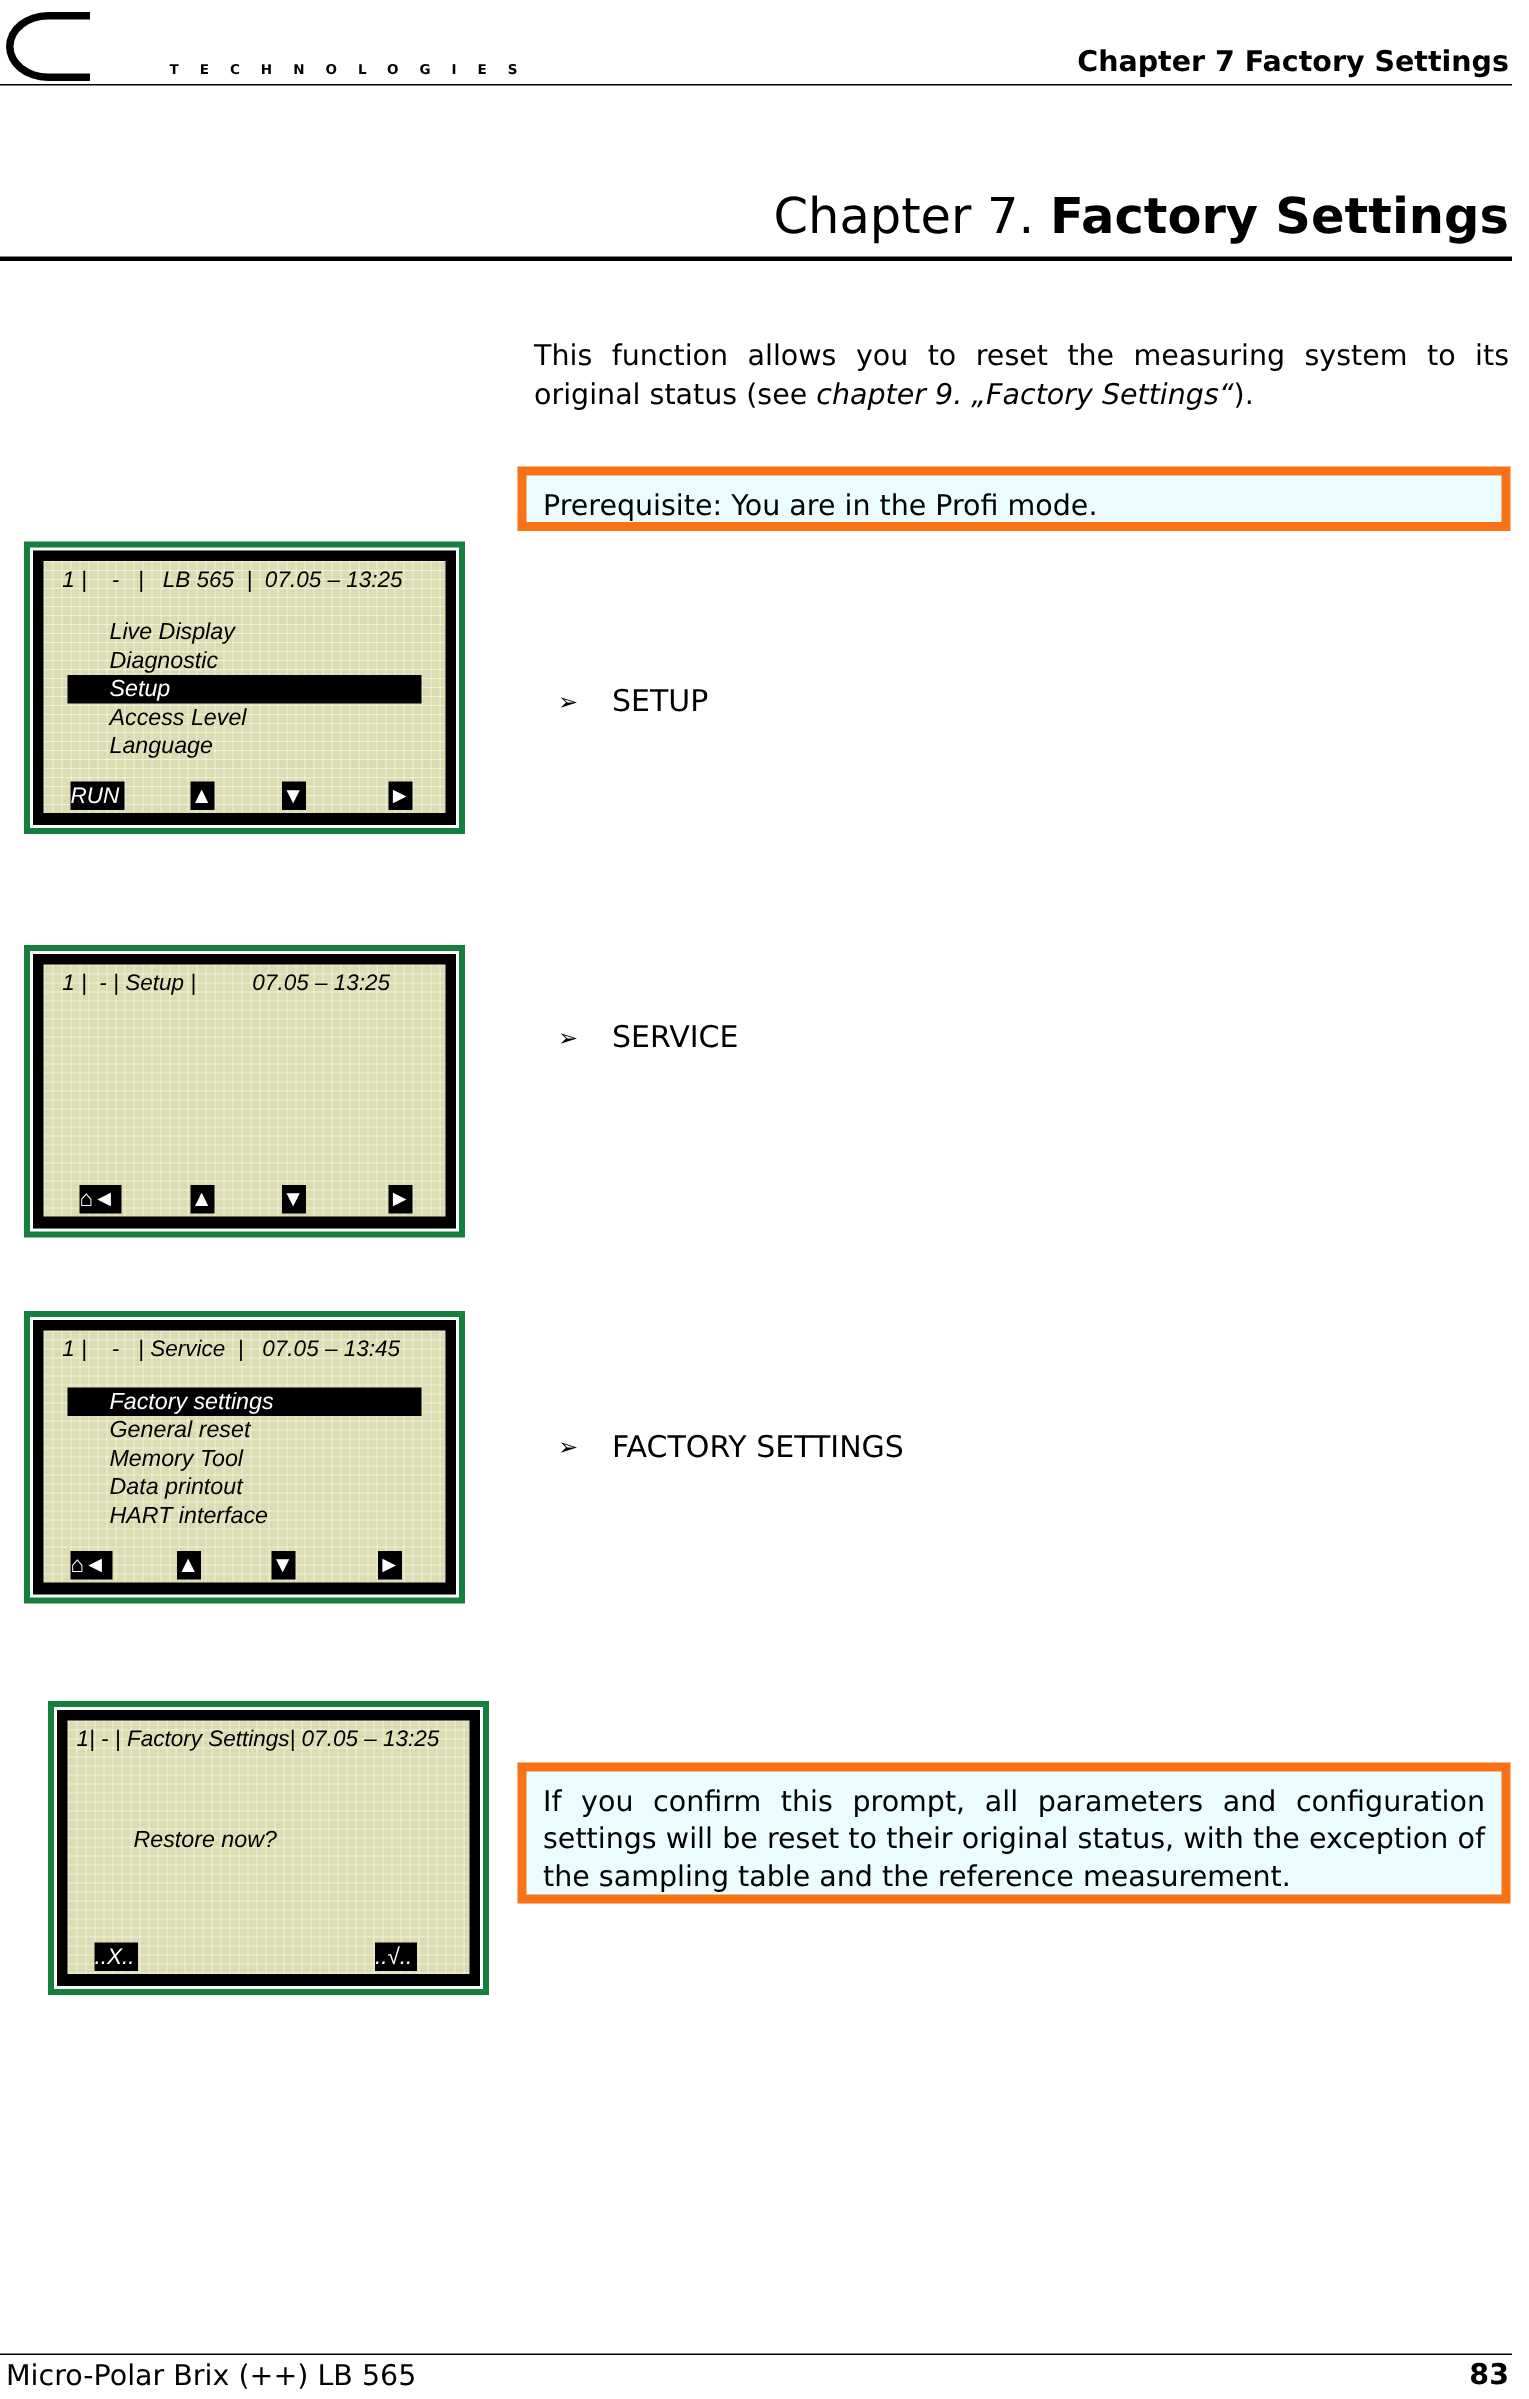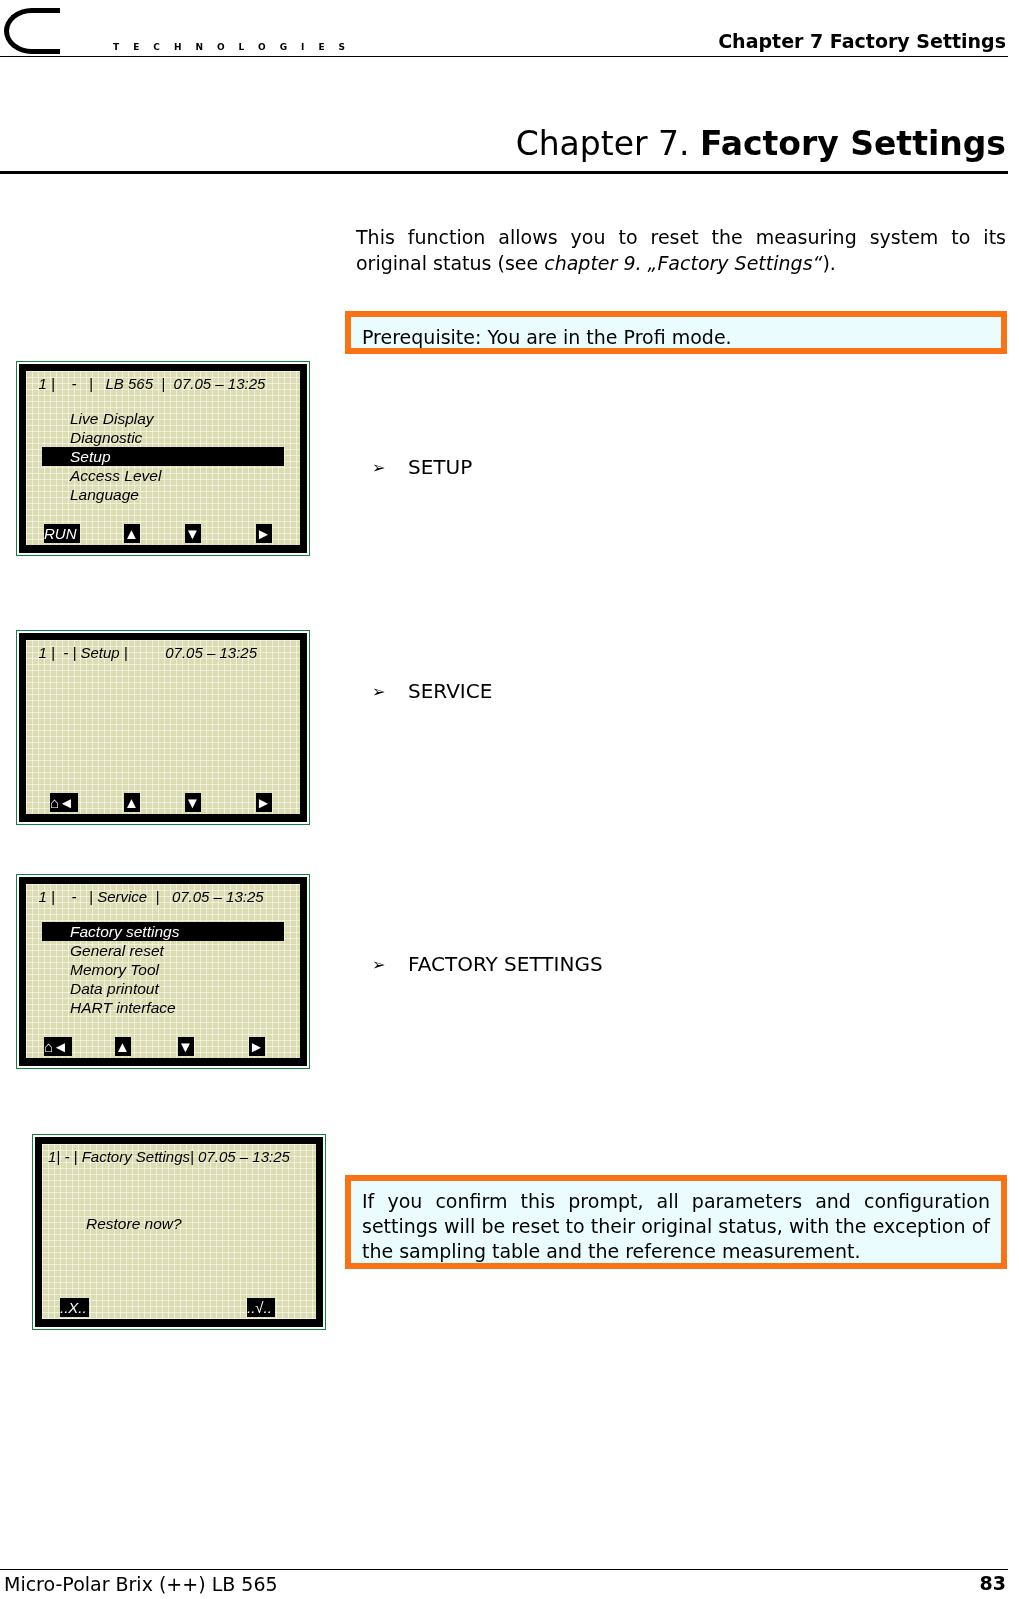--- a/index.html
+++ b/index.html
@@ -18,21 +18,21 @@
   .chapter-rule { position:absolute; left:0; top:171px; width:1008px; height:3px; background:#000; }
 
   .intro { position:absolute; left:356px; top:224px; width:650px; font-size:19px; line-height:26px; text-align:justify; }
   .note { position:absolute; left:345px; width:662px; background:#eafcfd; border:6px solid #f97316; box-sizing:border-box; font-size:19px; line-height:25px; padding:0 11px; text-align:justify; }
   .note-prereq { top:311px; height:43px; padding-top:8px; }
   .note-confirm { top:1175px; height:94px; padding-top:8px; }
 
   .step { position:absolute; left:372px; font-size:20px; display:flex; align-items:center; }
   .step .arrow { width:36px; font-size:16px; }
 
-  .lcd { position:absolute; left:16px; width:294px; box-sizing:border-box; border:1px solid #15803d; padding:2px; background:#fff; }
+  .lcd { position:absolute; left:16px; width:294px; box-sizing:border-box; border:4px solid #15803d; padding:2px; background:#fff; }
   .lcd-inner { border:7px solid #000; border-bottom-width:8px; position:relative; height:100%; box-sizing:border-box;
     background-color:#dcdcb2;
     background-image: linear-gradient(rgba(255,255,255,0.55) 1px, transparent 1px), linear-gradient(90deg, rgba(255,255,255,0.55) 1px, transparent 1px);
     background-size:6px 6px; overflow:hidden; }
   .lcd-status { position:absolute; left:0; right:0; top:4px; font-family:"Liberation Sans", sans-serif; font-style:italic; font-size:15px; white-space:pre; }
   .lcd-menu { position:absolute; left:16px; right:16px; font-family:"Liberation Sans", sans-serif; font-style:italic; font-size:15.5px; }
   .lcd-item { height:19px; line-height:19px; padding-left:28px; }
   .lcd-item.sel { background:#000; color:#fff; }
   .lcd-softkeys { position:absolute; left:18px; right:18px; bottom:2px; height:20px; }
   .sk { position:absolute; bottom:0; height:19px; background:#000; color:#fff; font-family:"Liberation Sans", sans-serif; font-style:italic; font-size:15px; line-height:19px; text-align:left; }
@@ -97,21 +97,21 @@
     </div>
   </div>
 </div>
 <div class="step" style="top:679px;">
   <span class="arrow">➢</span>
   <span>SERVICE</span>
 </div>
 
 <div class="lcd" style="top:874px;height:195px;">
   <div class="lcd-inner">
-    <div class="lcd-status">   1 |    -   | Service  |   07.05 – 13:25</div>
+    <div class="lcd-status">   1 |    -   | Service  |   07.05 – 13:45</div>
     <div class="lcd-menu" style="top:38px;">
       <div class="lcd-item sel">Factory settings</div>
       <div class="lcd-item">General reset</div>
       <div class="lcd-item">Memory Tool</div>
       <div class="lcd-item">Data printout</div>
       <div class="lcd-item">HART interface</div>
     </div>
     <div class="lcd-softkeys">
       <div class="sk" style="left:0;width:28px;">⌂◄</div>
       <div class="sk" style="left:71px;width:16px;">▲</div>

